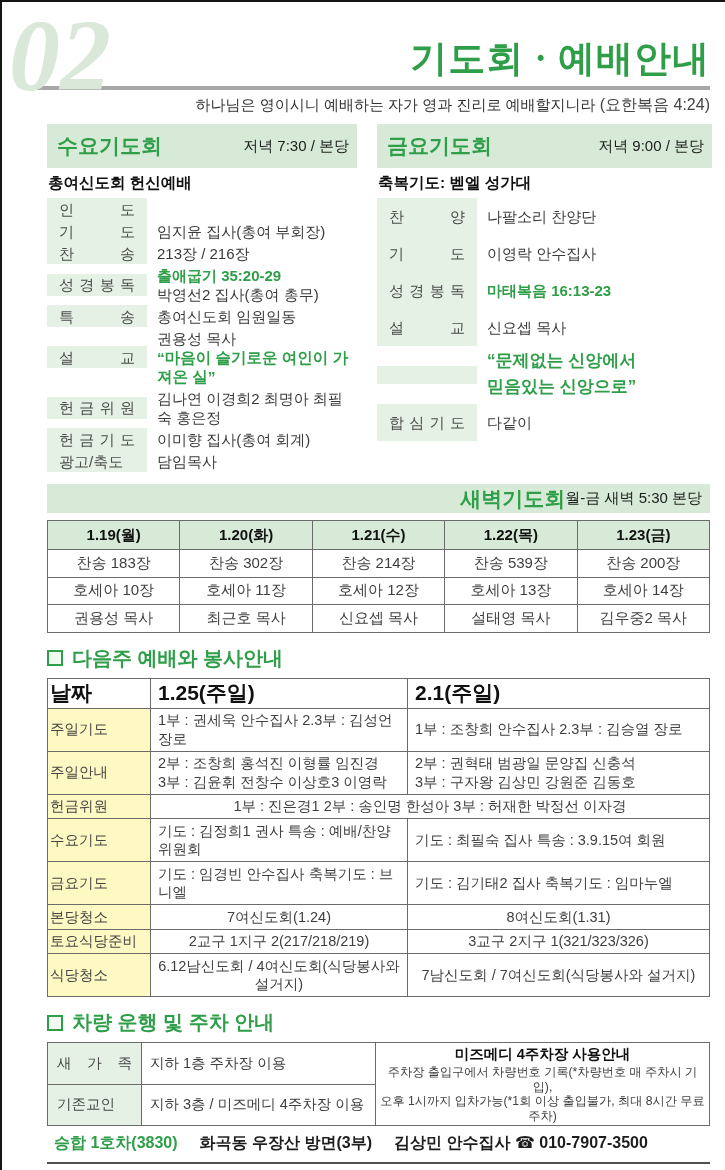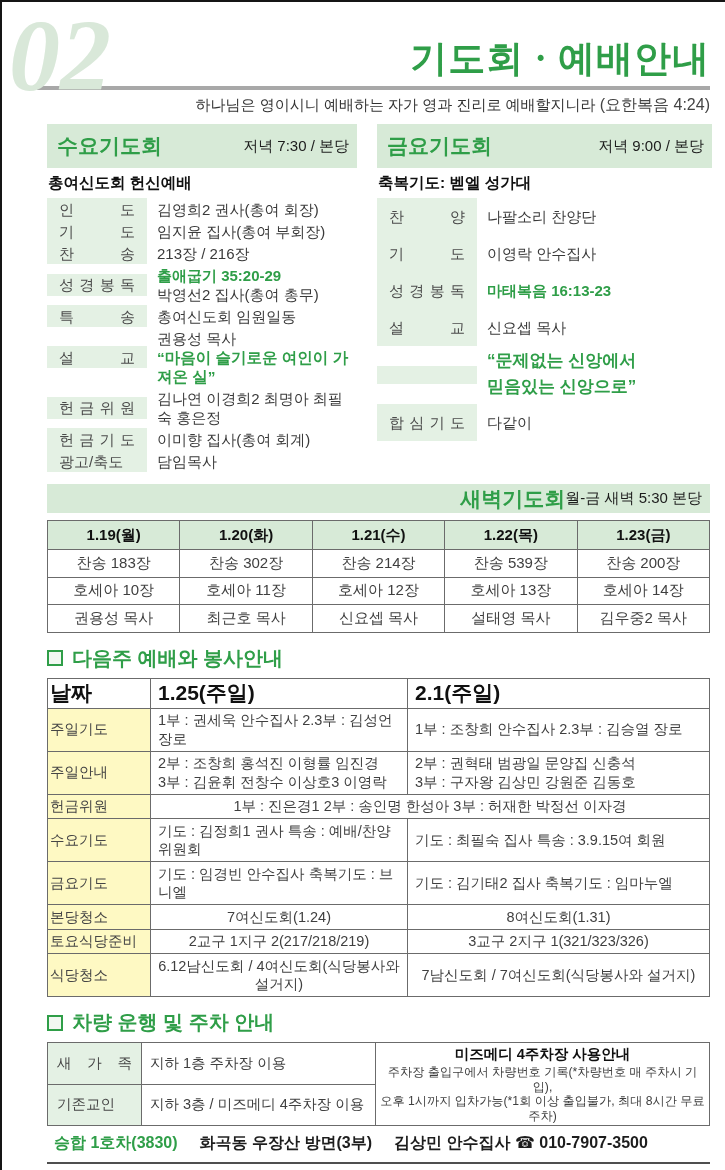--- a/index.html
+++ b/index.html
@@ -84,21 +84,20 @@
 
     <section class="pbox wed">
       <div class="pbox-head">
         <span class="pbox-title">수요기도회</span>
         <span class="pbox-time">저녁 7:30 / 본당</span>
       </div>
       <div class="pbox-sub">총여신도회 헌신예배</div>
 
       <div class="prow">
         <span class="plabel">인 도</span>
-        <span class="pval">김영희2 권사(총여 회장)</span>
       </div>
       <div class="prow">
         <span class="plabel">기 도</span>
         <span class="pval">임지윤 집사(총여 부회장)</span>
       </div>
       <div class="prow">
         <span class="plabel">찬 송</span>
         <span class="pval">213장 / 216장</span>
       </div>
       <div class="prow">

